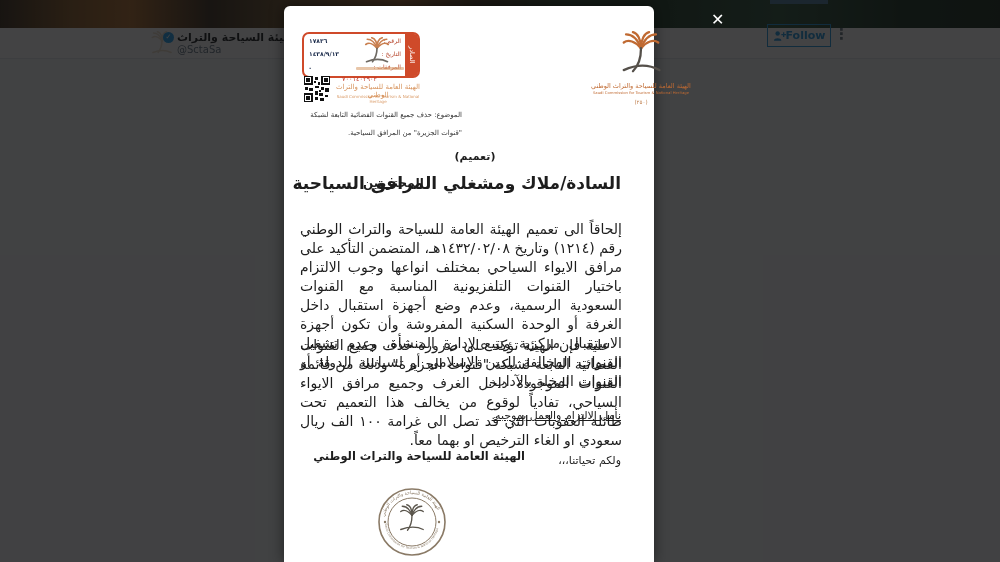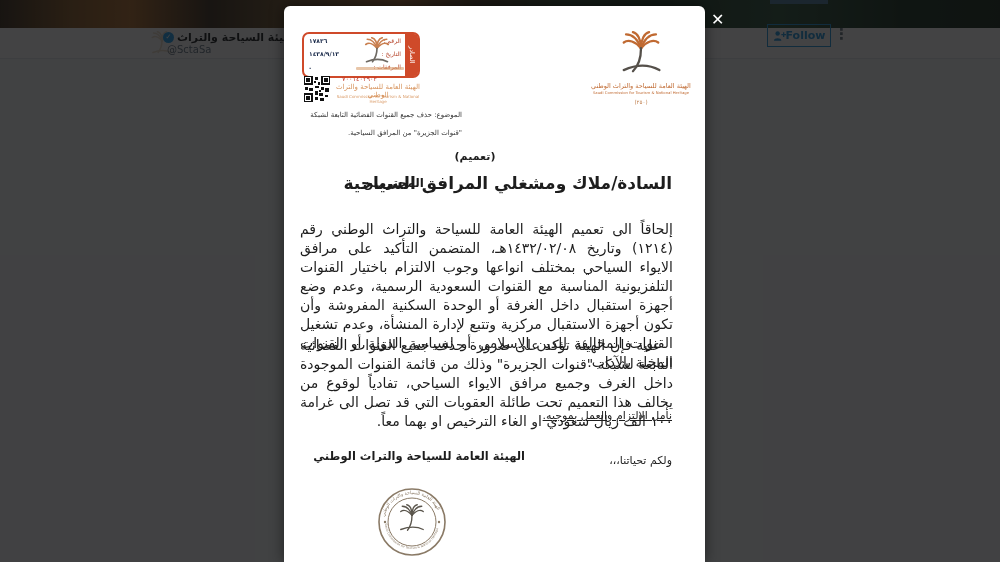--- a/index.html
+++ b/index.html
@@ -15,33 +15,33 @@
       #7a5a2e 30%,#a86a30 40%,#4a3a20 48%,#2e4a2e 56%,#1e3c26 66%,
       #2a523a 78%,#16301e 90%,#122818 100%); }
   #tweet-header { left:0; top:28px; width:1000px; height:31px; background:#fff;
     border-bottom:1px solid #e1e8ed; }
   #avatar-ghost { left:149px; top:31px; opacity:.35; }
   #account-block { left:163px; top:31px; }
   #account-row { display:flex; align-items:center; gap:3px; }
   #verified { width:11px; height:11px; border-radius:50%; background:#1da1f2; color:#fff;
     font-size:7px; line-height:11px; text-align:center; display:inline-block; }
   #account-name { font-size:11px; font-weight:bold; color:#14171a; direction:rtl; }
-  #account-handle { font-size:10px; color:#657786; margin-left:4px; }
+  #account-handle { font-size:10px; color:#657786; margin-left:14px; }
   #follow-btn { left:767px; top:24px; width:64px; height:23px; border:1px solid #1b95e0;
     border-radius:0; color:#1b95e0; font-size:11px; font-weight:bold; background:transparent;
     display:flex; align-items:center; justify-content:center; cursor:pointer; }
   #menu-dots { left:834px; top:25px; font-size:15px; color:#66757f; font-weight:bold;
     letter-spacing:0; cursor:pointer; }
   #nav-remnant { left:770px; top:0; width:58px; height:4px; background:#4a7aa0; }
 
   
   #overlay { inset:0; background:rgba(14,14,16,0.78); z-index:5; }
   #close-btn { left:707px; top:8px; z-index:11; color:#fff; font-size:16px; font-weight:bold;
     cursor:pointer; padding:2px 4px; }
-  #modal { left:284px; top:6px; width:421px; height:556px; background:#fff;
+  #modal { left:284px; top:6px; width:370px; height:556px; background:#fff;
     border-radius:6px 6px 0 0; z-index:10; box-shadow:0 0 14px rgba(0,0,0,.5); }
 
   
   #stamp-box { left:18px; top:26px; width:118px; height:46px; border:2px solid #cf4a2a;
     border-radius:7px; background:#fff; }
   #sader-bar { right:0; top:0; bottom:0; width:13px; background:#cf4a2a;
     border-radius:0 4px 4px 0; color:#fff; font-size:6.5px; writing-mode:vertical-rl;
     text-align:center; line-height:13px; }
   .stamp-row { direction:rtl; display:flex; justify-content:space-between;
     padding:0 17px 0 5px; font-size:6px; line-height:13px; }

